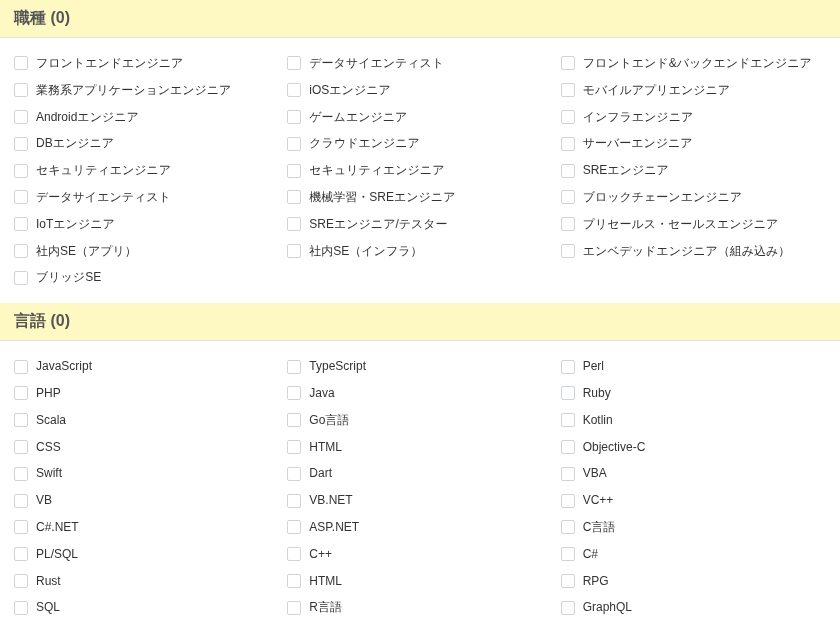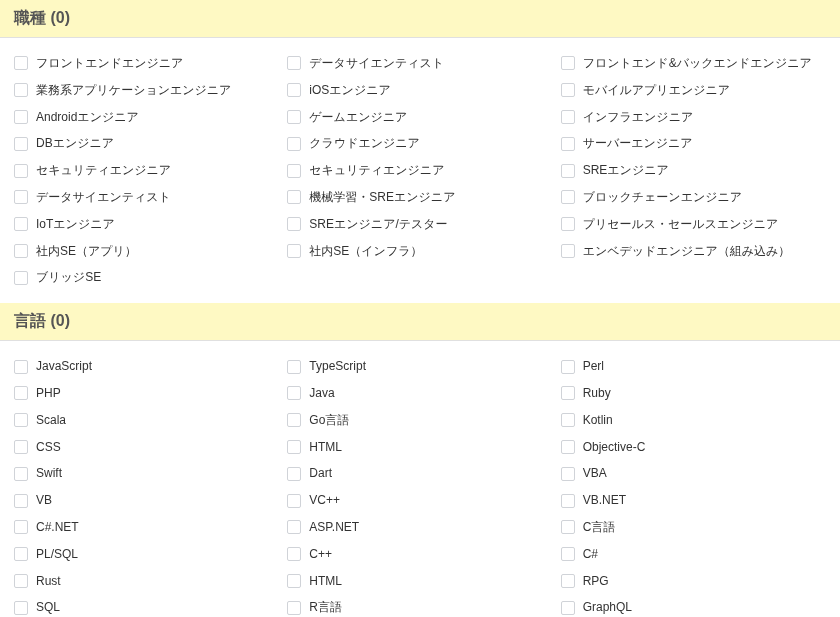--- a/index.html
+++ b/index.html
@@ -218,25 +218,25 @@
         <label class="checkbox-item">
           <span class="checkbox-box"></span>
           <span class="checkbox-label">VBA</span>
         </label>
         <label class="checkbox-item">
           <span class="checkbox-box"></span>
           <span class="checkbox-label">VB</span>
         </label>
         <label class="checkbox-item">
           <span class="checkbox-box"></span>
+          <span class="checkbox-label">VB.NET</span>
+        </label>
+        <label class="checkbox-item">
+          <span class="checkbox-box"></span>
           <span class="checkbox-label">VC++</span>
-        </label>
-        <label class="checkbox-item">
-          <span class="checkbox-box"></span>
-          <span class="checkbox-label">VB.NET</span>
         </label>
         <label class="checkbox-item">
           <span class="checkbox-box"></span>
           <span class="checkbox-label">C#.NET</span>
         </label>
         <label class="checkbox-item">
           <span class="checkbox-box"></span>
           <span class="checkbox-label">ASP.NET</span>
         </label>
         <label class="checkbox-item">

